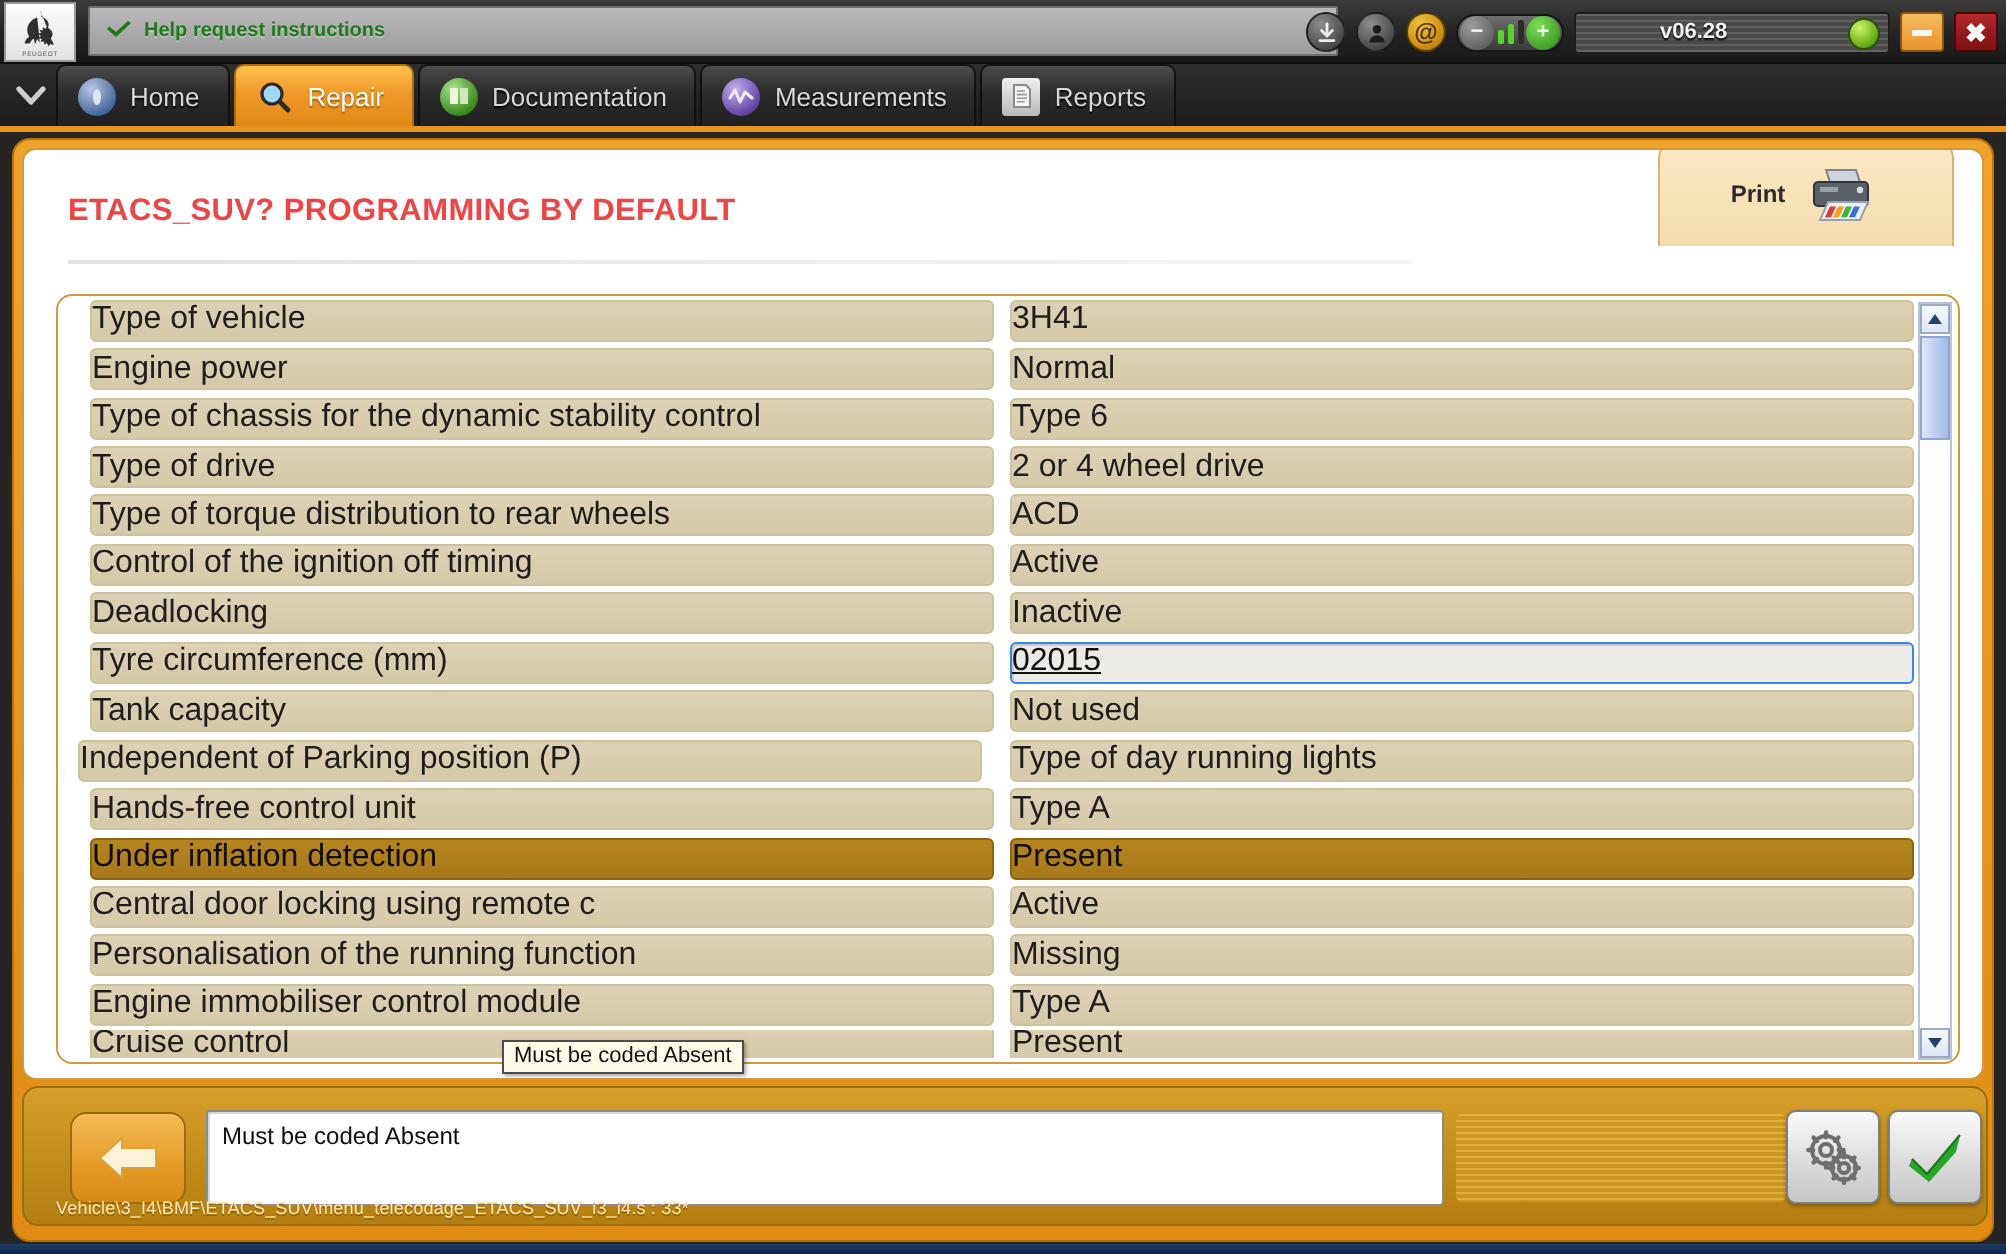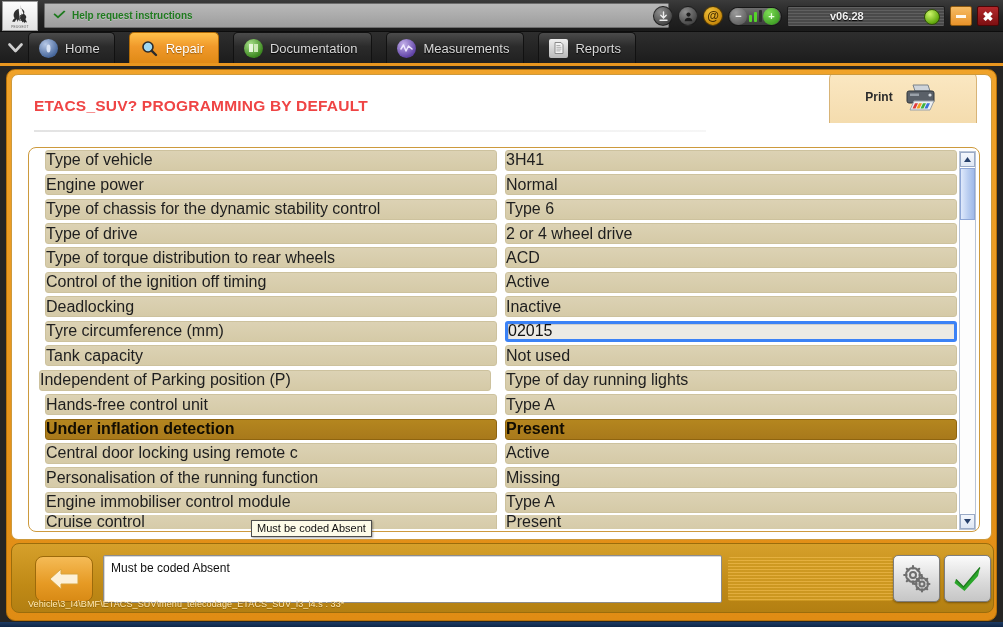--- a/index.html
+++ b/index.html
@@ -77,21 +77,21 @@
              line-height:1; }
 
   
   .tabbar { position:absolute; left:0; top:32px; width:1003px; height:34px;
             background:linear-gradient(#2e2e2e,#1c1c1c);
             border-bottom:3px solid #e8961f; }
   .tab-caret { position:absolute; left:2px; top:0; width:26px; height:31px;
                display:flex;align-items:center;justify-content:center; }
   .tabs { position:absolute; left:28px; top:0; display:flex; height:31px; }
   .tab { height:31px; display:flex; align-items:center; gap:7px;
-         padding:0 14px 0 10px; margin-right:14px;
+         padding:0 14px 0 10px; margin-right:2px;
          background:linear-gradient(#4b4b4b,#2b2b2b 45%,#202020);
          border:1px solid #111; border-bottom:none;
          border-radius:5px 5px 0 0; color:#d8d8d8; font-size:13px;
          text-shadow:0 1px 1px #000; white-space:nowrap; }
   .tab.active { background:linear-gradient(#ffc04a,#f0992a 45%,#e08a16);
                 color:#fff; text-shadow:0 1px 1px rgba(120,70,0,.7);
                 border-color:#b06b08; }
   .tab-ico { width:19px;height:19px;border-radius:50%;
              display:flex;align-items:center;justify-content:center;
              flex:0 0 auto; }
@@ -130,23 +130,23 @@
                 overflow:hidden; }
   .row { display:flex; height:24.45px; align-items:center; padding:0 2px; }
   .cell { height:21px; border-radius:3px; display:flex; align-items:center;
           padding:0 0; font-size:16px; color:#1e1e1e;
           background:linear-gradient(#dcd2b4,#d5caa7);
           border:1px solid #cdc29e; }
   .cell-label { width:452px; margin-left:14px; }
   .cell-value { width:452px; margin-left:8px; }
   .row.selected .cell {
           background:linear-gradient(#b4861f,#a8791b);
-          border-color:#8e6410; color:#120d02; font-weight:bold; }
-  .cell.editable { background:#eceae4; border:3px solid #3b82f6;
-          box-shadow:inset 1px 1px 0 #cdcdcd; color:#111; }
+          border-color:#8e6410; color:#120d02; font-weight:normal; }
+  .cell.editable { background:#eceae4; border:1px solid #3b82f6;
+          box-shadow:inset 1px 1px 0 #cdcdcd; color:#111;text-decoration:underline; }
   .row.cutoff { height:14px; overflow:hidden; }
   .row.cutoff .cell { height:21px; }
 
   
   .vscroll { position:absolute; right:3px; top:3px; width:17px; height:379px;
              background:#ffffff; border:1px solid #b9c4d6; }
   .vs-btn { width:15px; height:15px;
             background:linear-gradient(#f4f7fd,#dfe7f4);
             border:1px solid #9aaac6; display:flex;
             align-items:center; justify-content:center; }

